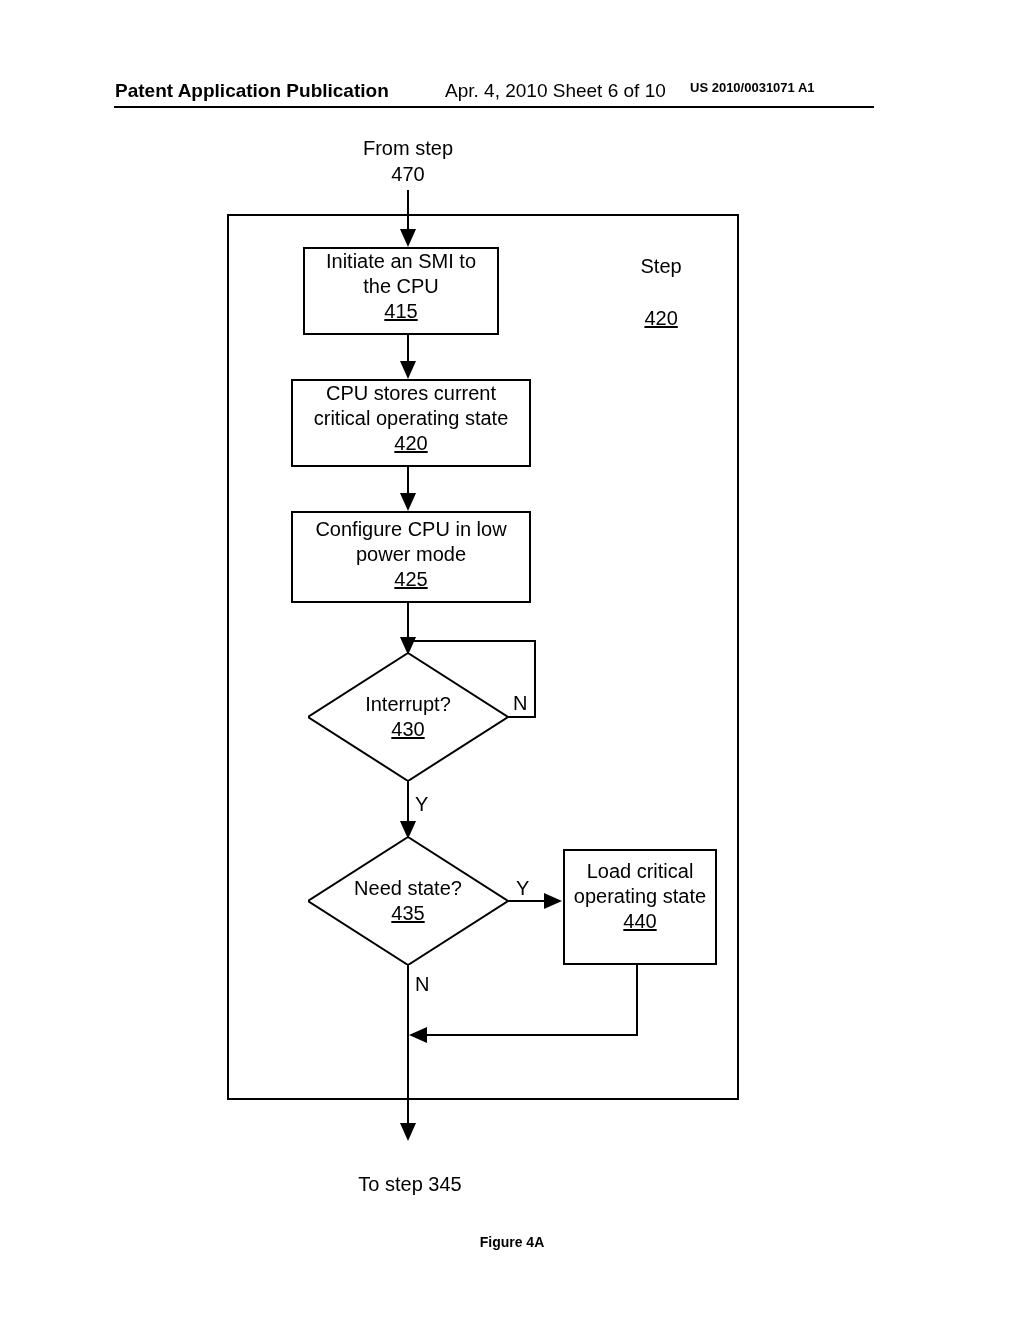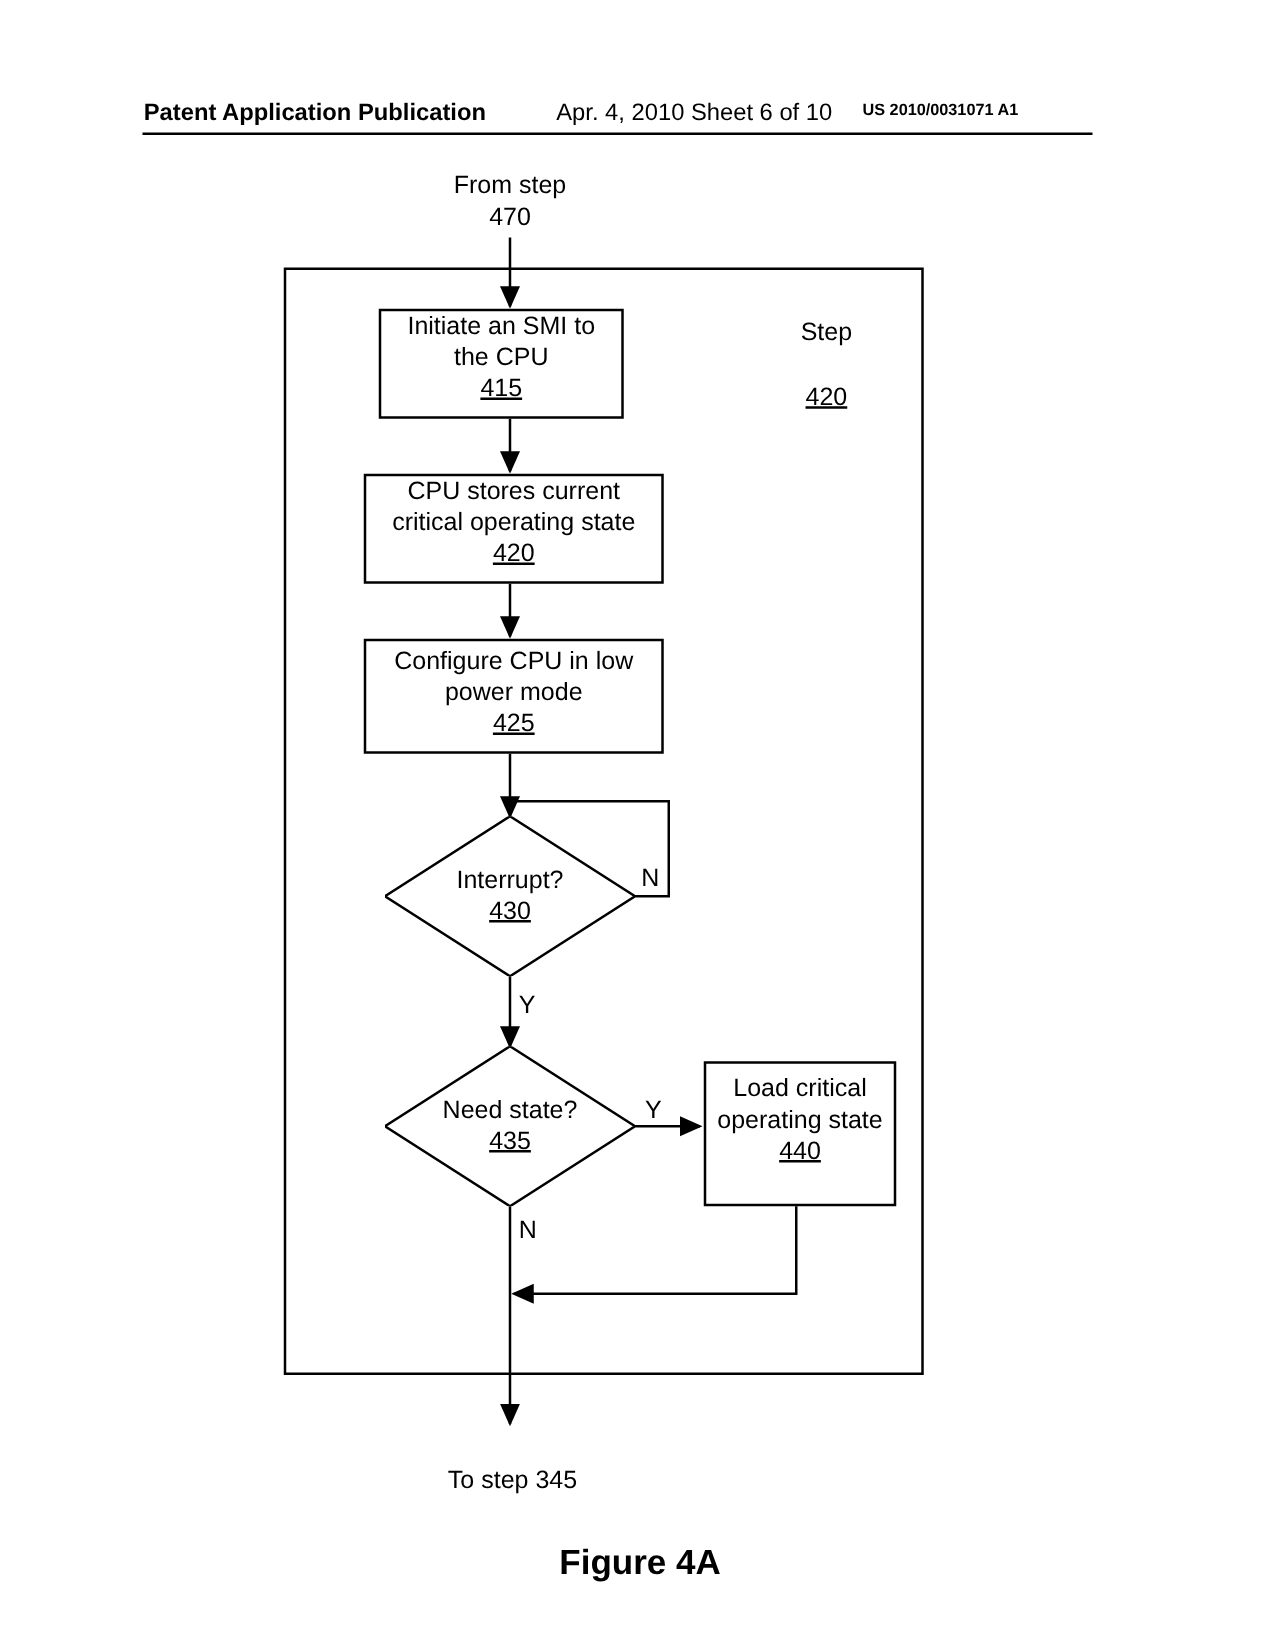--- a/index.html
+++ b/index.html
@@ -88,21 +88,21 @@
     width: 100%;
     top: 50%;
     transform: translateY(-50%);
     text-align: center;
     font-size: 20px;
     line-height: 1.25;
   }
 
   .figure-caption {
     position: absolute;
-    font-size: 28px;
+    font-size: 14px;
     font-weight: bold;
     text-align: center;
   }
 </style>
 </head>
 <body>
 
 <div class="header">
   <div class="header-left">Patent Application Publication</div>
   <div class="header-mid">Apr. 4, 2010  Sheet 6 of 10</div>

